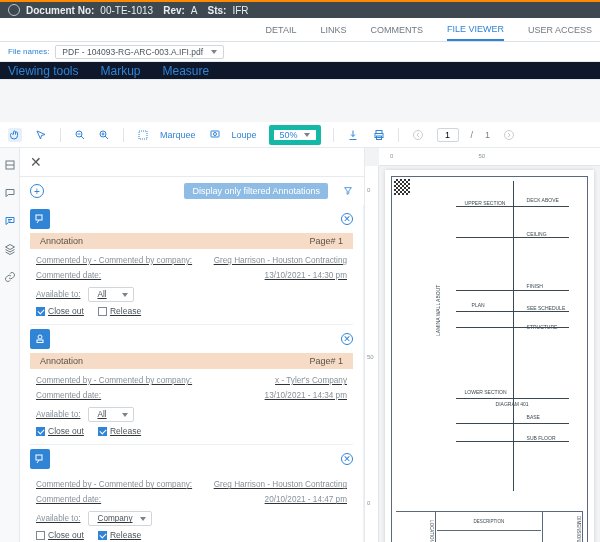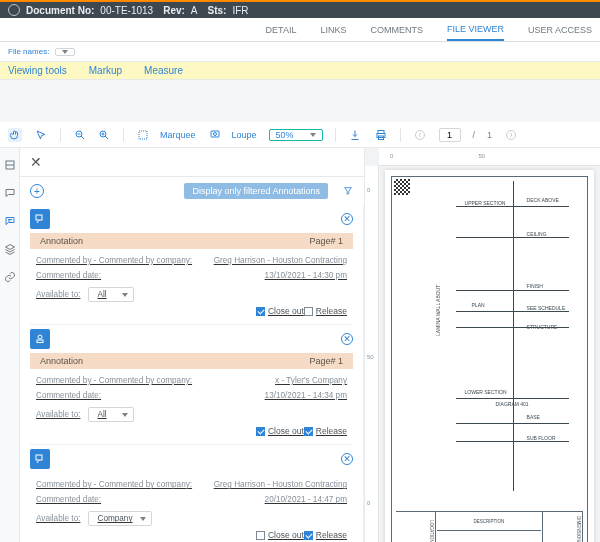--- a/index.html
+++ b/index.html
@@ -7,26 +7,26 @@
   .topbar { height: 18px; background: #3e4850; display: flex; align-items: center; padding: 0 8px; color: #e9edf0; gap: 6px; border-top: 2px solid #ff8a00; }
   .logo { width: 12px; height: 12px; border-radius: 50%; border: 1px solid #b9c2c8; display: inline-block; }
   .topbar .v { color: #e9edf0; }
   .detail-tabs { height: 24px; background: #fff; border-bottom: 1px solid #dbe0e4; display: flex; justify-content: flex-end; align-items: center; padding: 0 8px; gap: 24px; font-size: 9px; color: #6f7a82; }
   .detail-tabs .tab { padding: 5px 0; }
   .detail-tabs .active { border-bottom: 2px solid #2f84d6; color: #2f84d6; }
   .file-row { height: 20px; background: #fff; display: flex; align-items: center; padding: 0 8px; gap: 6px; border-bottom: 1px solid #e6eaed; }
   .file-row label { color: #2f84d6; font-size: 8px; }
   .file-select { font-size: 8.5px; display: flex; align-items: center; gap: 8px; border: 1px solid #d0d6da; padding: 1px 6px; border-radius: 2px; color: #4c555b; }
   .caret { width: 0; height: 0; border-left: 3px solid transparent; border-right: 3px solid transparent; border-top: 4px solid #7a838a; }
-  .viewing-tabs { height: 18px; background: #fef9c3; display: flex; align-items: center; gap: 22px; padding: 0 8px; font-size: 10px; color: #2f84d6; border-bottom: 1px solid #e6eaed; }
+  .viewing-tabs { height: 18px; background: #0f172a; display: flex; align-items: center; gap: 22px; padding: 0 8px; font-size: 12px; color: #2f84d6; border-bottom: 1px solid #e6eaed; }
   .toolbar { height: 26px; background: #fff; border-bottom: 1px solid #e6eaed; display: flex; align-items: center; gap: 12px; padding: 0 8px; color: #2f84d6; font-size: 9px; margin-top: 42px; }
   .toolbar .ico { width: 14px; height: 14px; display: inline-flex; align-items: center; justify-content: center; }
   .toolbar .grp { display: flex; align-items: center; gap: 10px; }
   .toolbar .active-ico { background: #e7f0fa; border-radius: 2px; }
-  .toolbar .zoom { border: 1px solid #14b8a6; padding: 0 6px; border-radius: 2px; display: flex; align-items: center; gap: 16px; }
+  .toolbar .zoom { border: 5px solid #14b8a6; padding: 0 6px; border-radius: 2px; display: flex; align-items: center; gap: 6px; }
   .toolbar .sep { width: 1px; height: 14px; background: #e0e5e8; }
   .toolbar .page-input { width: 22px; border: 1px solid #d0d6da; border-radius: 2px; text-align: center; font-size: 9px; padding: 1px 0; }
   .body-area { display: flex; height: calc(542px - 18px - 24px - 20px - 18px - 26px); }
   .left-rail { width: 20px; background: #f7f9fa; border-right: 1px solid #e6eaed; display: flex; flex-direction: column; align-items: center; padding-top: 10px; gap: 14px; }
   .rail-ico { width: 14px; height: 14px; display: flex; align-items: center; justify-content: center; color: #6f7a82; }
   .rail-active { color: #2f84d6; }
   .panel { width: 345px; background: #fff; border-right: 1px solid #e6eaed; display: flex; flex-direction: column; }
   .panel-head { display: flex; justify-content: space-between; align-items: center; padding: 6px 10px; border-bottom: 1px solid #e6eaed; }
   .panel-head .ttl { font-size: 11px; color: #333; }
   .panel-head .close-x { font-size: 14px; color: #555; }
@@ -40,21 +40,21 @@
   .marker-row { display: flex; align-items: center; justify-content: space-between; padding: 4px 0; }
   .marker { width: 20px; height: 20px; background: #2f84d6; border-radius: 2px; display: flex; align-items: center; justify-content: center; color: #fff; }
   .del-ico { width: 12px; height: 12px; border: 1px solid #2f84d6; border-radius: 50%; display: flex; align-items: center; justify-content: center; color: #2f84d6; font-size: 9px; }
   .anno-head { background: #f6dcc6; display: flex; justify-content: space-between; padding: 3px 10px; font-size: 9px; color: #5a5348; }
   .anno-body { padding: 4px 2px 8px 2px; border-bottom: 1px solid #eef1f3; text-decoration: underline; }
   .meta-row { display: flex; justify-content: space-between; font-size: 8.2px; color: #85909a; line-height: 1.35; padding: 2px 4px; }
   .meta-row .right { text-align: right; }
   .avail-row { display: flex; align-items: center; gap: 8px; padding: 4px 4px; font-size: 8.2px; color: #85909a; }
   .sel { border: 1px solid #d0d6da; padding: 2px 18px 2px 8px; border-radius: 2px; position: relative; color: #4c555b; min-width: 46px; }
   .sel .caret { position: absolute; right: 5px; top: 5px; }
-  .chk-row { display: flex; justify-content: flex-end; font-size: 8.5px; color: #4c555b; padding: 0 4px; align-items: center; }
+  .chk-row { display: flex; gap: 14px; font-size: 8.5px; color: #4c555b; padding: 0 4px; align-items: center; }
   .chk-row label { display: flex; align-items: center; gap: 3px; }
   .chk { width: 9px; height: 9px; border: 1px solid #7c8995; display: inline-block; }
   .chk.checked { background: #2f84d6; border-color: #2f84d6; position: relative; }
   .chk.checked::after { content: ""; position: absolute; left: 2px; top: 0px; width: 3px; height: 5px; border: solid #fff; border-width: 0 1.5px 1.5px 0; transform: rotate(45deg); }
   .anno-head.cmt { background: #f6dcc6; }
   .comments-lbl { font-size: 8.2px; color: #85909a; padding: 2px 4px; display: flex; justify-content: space-between; }
   .comments-lbl a { color: #2f84d6; font-size: 8.2px; }
   .panel-foot { padding: 4px 10px; font-size: 8.5px; color: #555; border-top: 1px solid #eef1f3; }
   .viewer { flex: 1; background: #f1f3f4; position: relative; overflow: hidden; }
   .ruler-v { position: absolute; left: 0; top: 18px; bottom: 0; width: 14px; background: #fff; border-right: 1px solid #e0e5e8; font-size: 6px; color: #8a959d; }
@@ -89,20 +89,21 @@
   <div class="tab">DETAIL</div>
   <div class="tab">LINKS</div>
   <div class="tab">COMMENTS</div>
   <div class="tab active">FILE VIEWER</div>
   <div class="tab">USER ACCESS</div>
 </div>
 
 <div class="file-row">
   <label>File names:</label>
   <div class="file-select">
+    <span>PDF - 104093-RG-ARC-003.A.IFI.pdf</span>
     <span class="caret"></span>
   </div>
 </div>
 
 <div class="viewing-tabs">
   <span>Viewing tools</span>
   <span>Markup</span>
   <span>Measure</span>
 </div>
 

